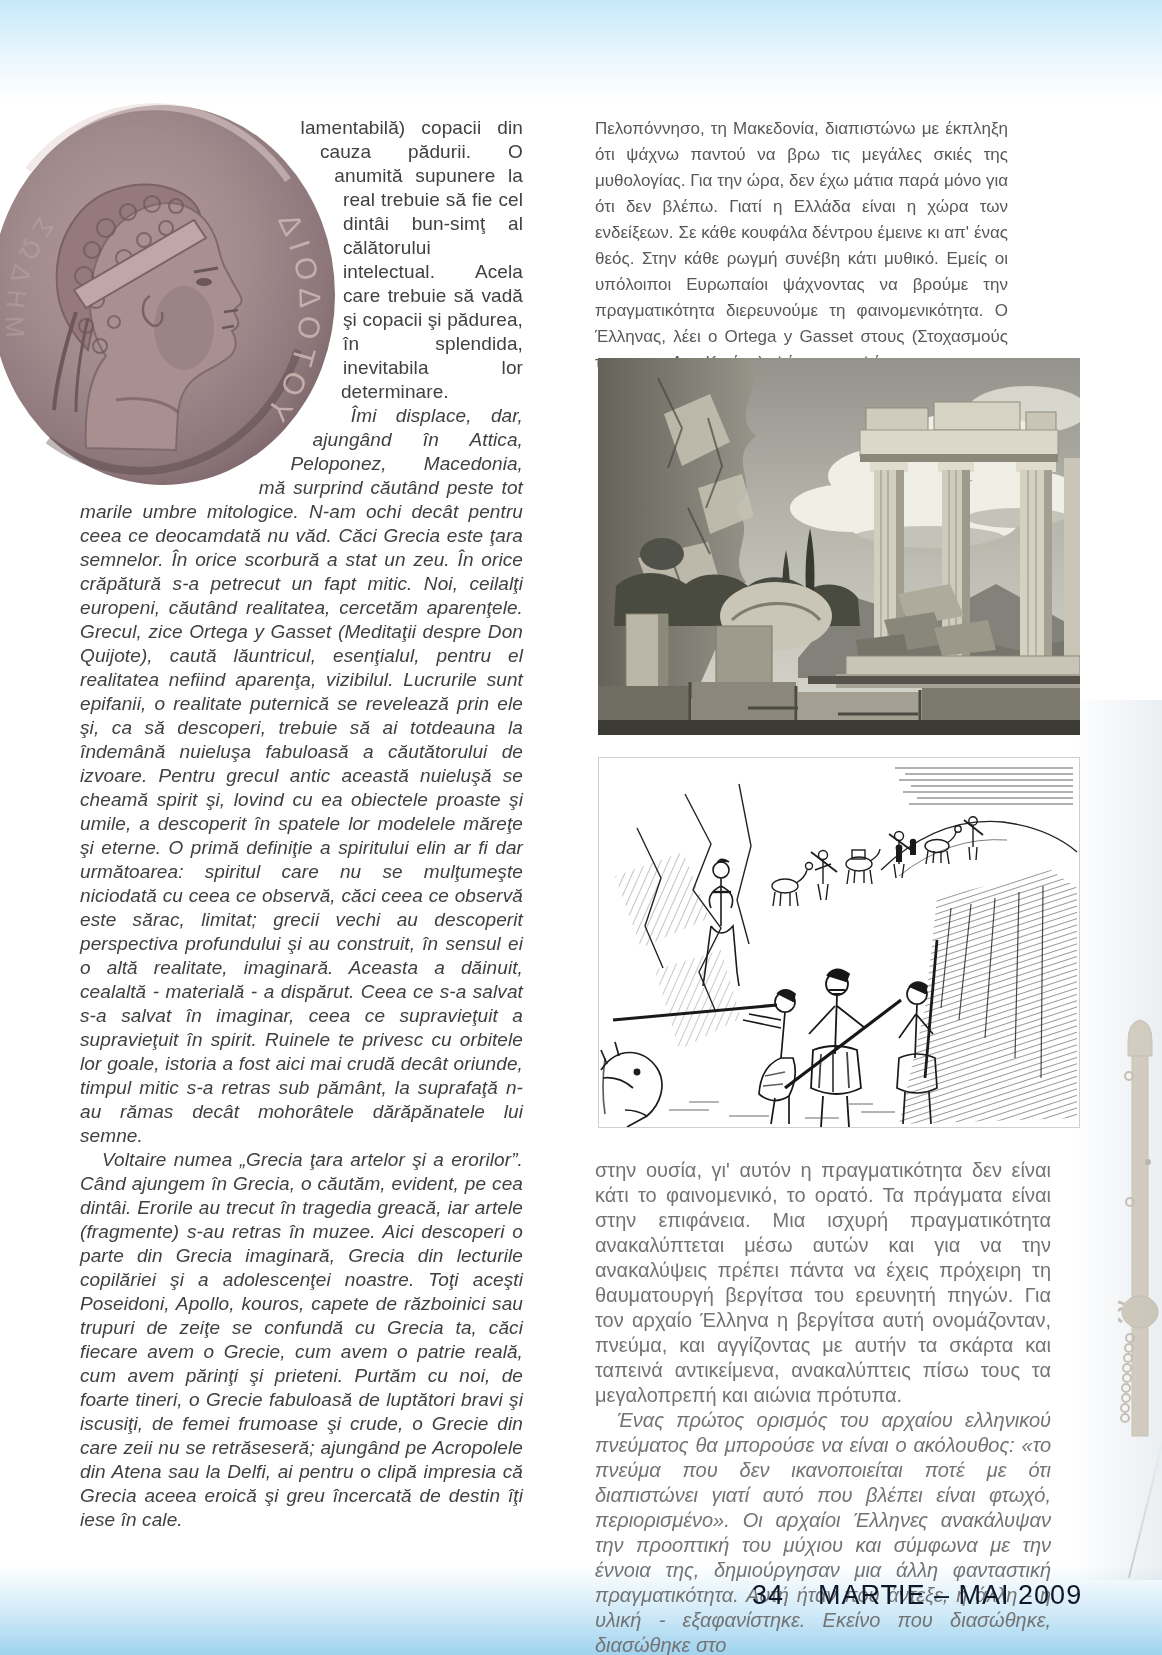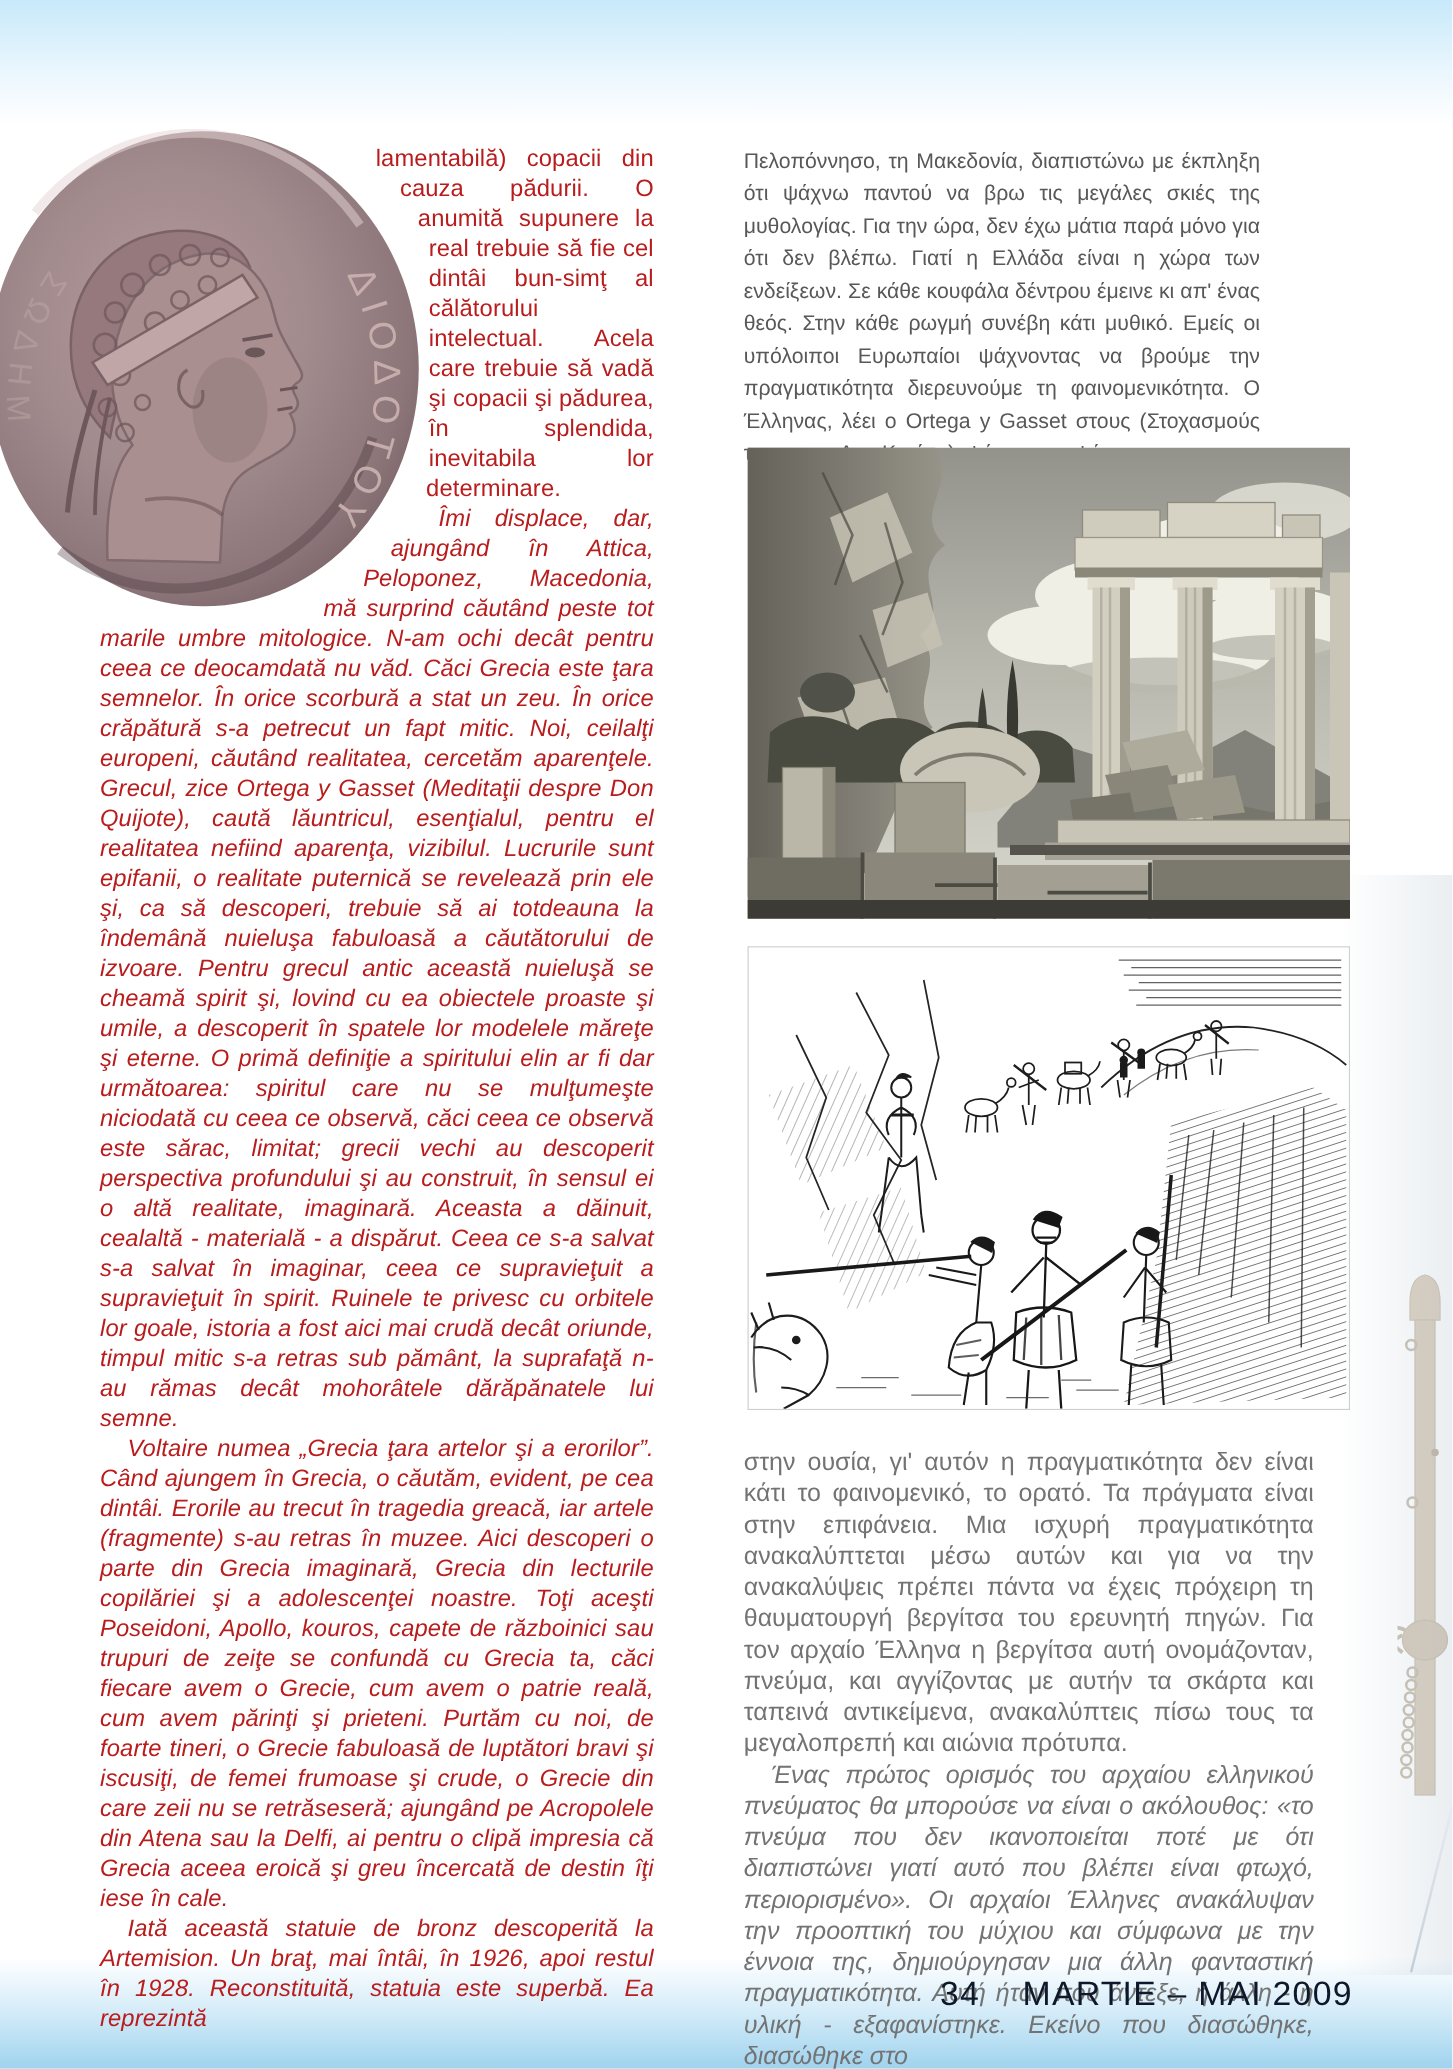--- a/index.html
+++ b/index.html
@@ -11,21 +11,21 @@
     background:linear-gradient(180deg,#c7e9fa 0%,#e9f6fd 55%,#ffffff 100%);}
   .bottom-sky{position:absolute;left:0;top:1566px;width:1162px;height:89px;
     background:linear-gradient(180deg,#ffffff 0%,#d3ebf8 50%,#9fd3ee 100%);}
   .right-edge-shade{position:absolute;right:0;top:700px;width:90px;height:880px;
     background:linear-gradient(90deg,rgba(190,205,216,0) 0%,rgba(186,200,212,0.30) 100%);}
   .page-curl{position:absolute;right:14px;top:1430px;width:2px;height:150px;
     background:linear-gradient(180deg,rgba(150,170,185,0),rgba(150,170,185,.5));transform:rotate(14deg);}
 
   .col-left{
     position:absolute;left:80px;top:116px;width:443px;
-    font-size:19px;line-height:24px;color:#b91c1c;text-align:justify;
+    font-size:19px;line-height:24px;color:#404040;text-align:justify;
     letter-spacing:0.1px;
   }
   .coin-shape{float:left;width:263px;height:380px;
     shape-outside:ellipse(182px 198px at 83px 175px);shape-margin:14px;}
   .col-left p{margin:0;}
   .p-indent{text-indent:22px;font-style:italic;}
 
   .col-right-top{
     position:absolute;left:595px;top:116px;width:413px;
     font-size:17px;line-height:26px;color:#58585a;text-align:justify;
@@ -115,21 +115,20 @@
       <textPath href="#arcL">ΣΩΔΗΜΑ</textPath>
     </text>
   </svg>
 </div>
 
 <div class="col-left" lang="ro">
   <div class="coin-shape"></div>
   <p>lamentabilă) copacii din cauza pădurii. O anumită supunere la real trebuie să fie cel dintâi bun-simţ al călătorului intelectual. Acela care trebuie să vadă şi copacii şi pădurea, în splendida, inevitabila lor determinare.</p>
   <p class="p-indent">Îmi displace, dar, ajungând în Attica, Peloponez, Macedonia, mă surprind căutând peste tot marile umbre mitologice. N-am ochi decât pentru ceea ce deocamdată nu văd. Căci Grecia este ţara semnelor. În orice scorbură a stat un zeu. În orice crăpătură s-a petrecut un fapt mitic. Noi, ceilalţi europeni, căutând realitatea, cercetăm aparenţele. Grecul, zice Ortega y Gasset (Meditaţii despre Don Quijote), caută lăuntricul, esenţialul, pentru el realitatea nefiind aparenţa, vizibilul. Lucrurile sunt epifanii, o realitate puternică se revelează prin ele şi, ca să descoperi, trebuie să ai totdeauna la îndemână nuieluşa fabuloasă a căutătorului de izvoare. Pentru grecul antic această nuieluşă se cheamă spirit şi, lovind cu ea obiectele proaste şi umile, a descoperit în spatele lor modelele măreţe şi eterne. O primă definiţie a spiritului elin ar fi dar următoarea: spiritul care nu se mulţumeşte niciodată cu ceea ce observă, căci ceea ce observă este sărac, limitat; grecii vechi au descoperit perspectiva profundului şi au construit, în sensul ei o altă realitate, imaginară. Aceasta a dăinuit, cealaltă - materială - a dispărut. Ceea ce s-a salvat s-a salvat în imaginar, ceea ce supravieţuit a supravieţuit în spirit. Ruinele te privesc cu orbitele lor goale, istoria a fost aici mai crudă decât oriunde, timpul mitic s-a retras sub pământ, la suprafaţă n-au rămas decât mohorâtele dărăpănatele lui semne.</p>
   <p class="p-indent">Voltaire numea „Grecia ţara artelor şi a erorilor”. Când ajungem în Grecia, o căutăm, evident, pe cea dintâi. Erorile au trecut în tragedia greacă, iar artele (fragmente) s-au retras în muzee. Aici descoperi o parte din Grecia imaginară, Grecia din lecturile copilăriei şi a adolescenţei noastre. Toţi aceşti Poseidoni, Apollo, kouros, capete de războinici sau trupuri de zeiţe se confundă cu Grecia ta, căci fiecare avem o Grecie, cum avem o patrie reală, cum avem părinţi şi prieteni. Purtăm cu noi, de foarte tineri, o Grecie fabuloasă de luptători bravi şi iscusiţi, de femei frumoase şi crude, o Grecie din care zeii nu se retrăseseră; ajungând pe Acropolele din Atena sau la Delfi, ai pentru o clipă impresia că Grecia aceea eroică şi greu încercată de destin îţi iese în cale.</p>
-  <p class="p-indent">Iată această statuie de bronz descoperită la Artemision. Un braţ, mai întâi, în 1926, apoi restul în 1928. Reconstituită, statuia este superbă. Ea reprezintă</p>
 </div>
 
 <div class="col-right-top" lang="el">
   <p style="margin:0">Πελοπόννησο, τη Μακεδονία, διαπιστώνω με έκπληξη ότι ψάχνω παντού να βρω τις μεγάλες σκιές της μυθολογίας. Για την ώρα, δεν έχω μάτια παρά μόνο για ότι δεν βλέπω. Γιατί η Ελλάδα είναι η χώρα των ενδείξεων. Σε κάθε κουφάλα δέντρου έμεινε κι απ' ένας θεός. Στην κάθε ρωγμή συνέβη κάτι μυθικό. Εμείς οι υπόλοιποι Ευρωπαίοι ψάχνοντας να βρούμε την πραγματικότητα διερευνούμε τη φαινομενικότητα. Ο Έλληνας, λέει ο Ortega y Gasset στους (Στοχασμούς του για το Δον Κιχώτη), ψάχνει στο ψύχιο,</p>
 </div>
 
 <div class="photo-fig">
   <svg width="482" height="377" viewBox="0 0 482 377">
     <defs>
       <linearGradient id="skyg" x1="0" y1="0" x2="0" y2="1">

